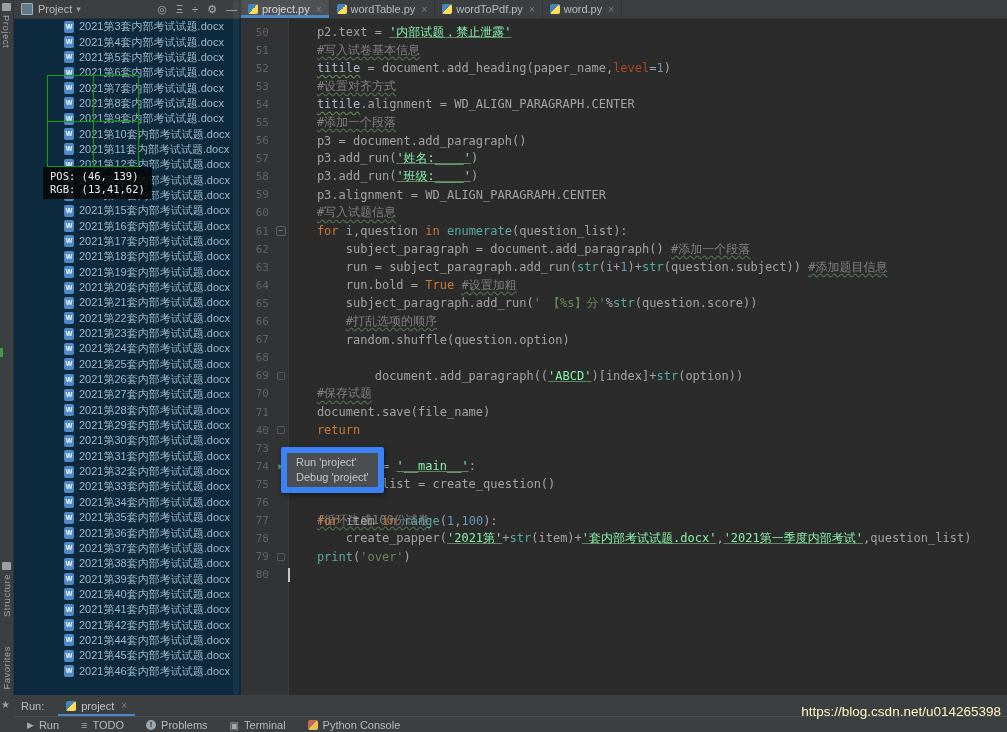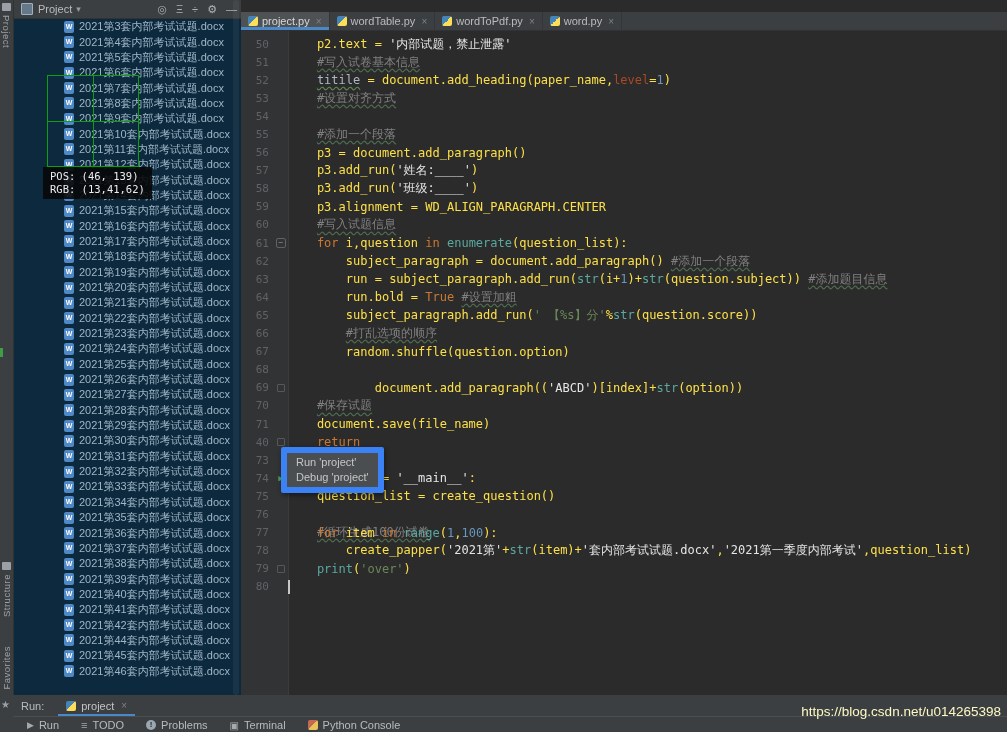--- a/index.html
+++ b/index.html
@@ -23,41 +23,41 @@
   .hicons{margin-left:auto;display:flex;align-items:center;gap:9px;color:#afb1b3;font-size:11px}
   .hicons span{cursor:default}
   .files{position:absolute;top:19px;left:0;right:0;bottom:0;overflow:hidden}
   .file{height:15.35px;display:flex;align-items:center;padding-left:51px;white-space:nowrap}
   .docx{width:10px;height:12px;flex:none;background:#4f88c7;border-radius:2px;color:#fff;
         font:bold 7px/12px "Liberation Sans",sans-serif;text-align:center;margin-right:5px}
   .flabel{font-size:11px;color:#9fb6c6}
   .pp-scroll{position:absolute;right:2px;top:0;bottom:0;width:6px;background:rgba(255,255,255,.05);border-radius:3px}
 
   
-  .editor{position:absolute;left:241px;top:12px;right:0;height:695px;background:#2b2b2b}
+  .editor{position:absolute;left:241px;top:0;right:0;height:695px;background:#2b2b2b}
   .tabs{height:18px;background:#3c3f41;border-bottom:1px solid #303233;display:flex}
   .tab{display:flex;align-items:center;gap:4px;padding:0 7px;font-size:11px;color:#bbbbbb;border-right:1px solid #333537}
   .tab.active{background:#4e5254;box-shadow:inset 0 -3px 0 #4a88c7;color:#d8d8d8}
   .pyico{width:10px;height:10px;flex:none;border-radius:2px;background:linear-gradient(135deg,#4584b6 50%,#ffde57 50%)}
   .close{color:#7f8285;font-size:10px;margin-left:2px}
 
   .code{position:absolute;top:19px;left:0;right:0;bottom:0;font-family:"DejaVu Sans Mono",monospace;font-size:12px}
   .gutterbg{position:absolute;left:0;top:0;width:47px;height:100%;background:#313335;border-right:1px solid #3a3c3e}
   .lines{position:absolute;top:4px;left:0;right:0}
   .cl{height:18.1px;display:flex;align-items:center;white-space:pre}
   .ln{width:28px;flex:none;text-align:right;color:#606366;font-size:11px;padding-right:5px}
   .g{width:14px;flex:none;display:flex;align-items:center;justify-content:center}
   .fold{width:8px;height:8px;border:1px solid #606366;border-radius:2px;color:#8a8d90;font-size:8px;line-height:7px;text-align:center}
   .sq{width:6px;height:6px;border:1px solid #55585b;border-radius:1px}
   .runarrow{color:#4da153;font-size:9px}
   .tx{padding-left:3px}
-  .tok-p{color:#fde047}
+  .tok-p{color:#a3a3a3}
   .tok-k{color:#cc7832}
   .tok-s{color:#6a8759}
-  .tok-u{color:#e5e5e5;text-decoration-color:#5e8759}
+  .tok-u{color:#86efac;text-decoration:underline;text-decoration-color:#5e8759}
   .tok-c{color:#808080;text-decoration:underline wavy #4e6e4e;text-underline-offset:2px}
   .tok-n{color:#6897bb}
   .tok-b{color:#5aa8a0}
   .tok-a{color:#aa4926}
   .tok-d{color:#a9b7c6;text-decoration:underline wavy #5c8752;text-underline-offset:2px}
   .caret-bar{display:inline-block;width:1.5px;height:14px;background:#c8c8c8;vertical-align:middle}
 
   
   .magnifier{position:absolute;left:47px;top:75px;width:90px;height:90px;border:1px solid #0ca10c;z-index:6}
   .mv{position:absolute;left:50%;top:0;width:1px;height:100%;background:#0ca10c}
@@ -307,21 +307,21 @@
         <span class="close">×</span>
       </div>
     </div>
   <div class="code">
     <div class="gutterbg"></div>
     <div class="lines" id="lines">
         <div class="cl"><span class="ln">50</span><span class="g"></span><span class="tx" style="padding-left: 4ch;"><span class="tok-p">p2.text = </span><span class="tok-u">'内部试题，禁止泄露'</span></span></div>
         <div class="cl"><span class="ln">51</span><span class="g"></span><span class="tx" style="padding-left: 4ch;"><span class="tok-c">#写入试卷基本信息</span></span></div>
         <div class="cl"><span class="ln">52</span><span class="g"></span><span class="tx" style="padding-left: 4ch;"><span class="tok-d">titile</span><span class="tok-p"> = document.add_heading(paper_name,</span><span class="tok-a">level</span><span class="tok-p">=</span><span class="tok-n">1</span><span class="tok-p">)</span></span></div>
         <div class="cl"><span class="ln">53</span><span class="g"></span><span class="tx" style="padding-left: 4ch;"><span class="tok-c">#设置对齐方式</span></span></div>
-        <div class="cl"><span class="ln">54</span><span class="g"></span></div>
+        <div class="cl"><span class="ln">54</span><span class="g"></span><span class="tx" style="padding-left: 4ch;"><span class="tok-d">titile</span><span class="tok-p">.alignment = WD_ALIGN_PARAGRAPH.CENTER</span></span></div>
         <div class="cl"><span class="ln">55</span><span class="g"></span><span class="tx" style="padding-left: 4ch;"><span class="tok-c">#添加一个段落</span></span></div>
         <div class="cl"><span class="ln">56</span><span class="g"></span><span class="tx" style="padding-left: 4ch;"><span class="tok-p">p3 = document.add_paragraph()</span></span></div>
         <div class="cl"><span class="ln">57</span><span class="g"></span><span class="tx" style="padding-left: 4ch;"><span class="tok-p">p3.add_run(</span><span class="tok-u">'姓名:____'</span><span class="tok-p">)</span></span></div>
         <div class="cl"><span class="ln">58</span><span class="g"></span><span class="tx" style="padding-left: 4ch;"><span class="tok-p">p3.add_run(</span><span class="tok-u">'班级:____'</span><span class="tok-p">)</span></span></div>
         <div class="cl"><span class="ln">59</span><span class="g"></span><span class="tx" style="padding-left: 4ch;"><span class="tok-p">p3.alignment = WD_ALIGN_PARAGRAPH.CENTER</span></span></div>
         <div class="cl"><span class="ln">60</span><span class="g"></span><span class="tx" style="padding-left: 4ch;"><span class="tok-c">#写入试题信息</span></span></div>
         <div class="cl"><span class="ln">61</span><span class="g"><span class="fold">−</span></span><span class="tx" style="padding-left: 4ch;"><span class="tok-k">for</span><span class="tok-p"> i,question </span><span class="tok-k">in</span><span class="tok-p"> </span><span class="tok-b">enumerate</span><span class="tok-p">(question_list):</span></span></div>
         <div class="cl"><span class="ln">62</span><span class="g"></span><span class="tx" style="padding-left: 8ch;"><span class="tok-p">subject_paragraph = document.add_paragraph() </span><span class="tok-c">#添加一个段落</span></span></div>
         <div class="cl"><span class="ln">63</span><span class="g"></span><span class="tx" style="padding-left: 8ch;"><span class="tok-p">run = subject_paragraph.add_run(</span><span class="tok-b">str</span><span class="tok-p">(i+</span><span class="tok-n">1</span><span class="tok-p">)+</span><span class="tok-b">str</span><span class="tok-p">(question.subject)) </span><span class="tok-c">#添加题目信息</span></span></div>
         <div class="cl"><span class="ln">64</span><span class="g"></span><span class="tx" style="padding-left: 8ch;"><span class="tok-p">run.bold = </span><span class="tok-k">True</span><span class="tok-p"> </span><span class="tok-c">#设置加粗</span></span></div>

